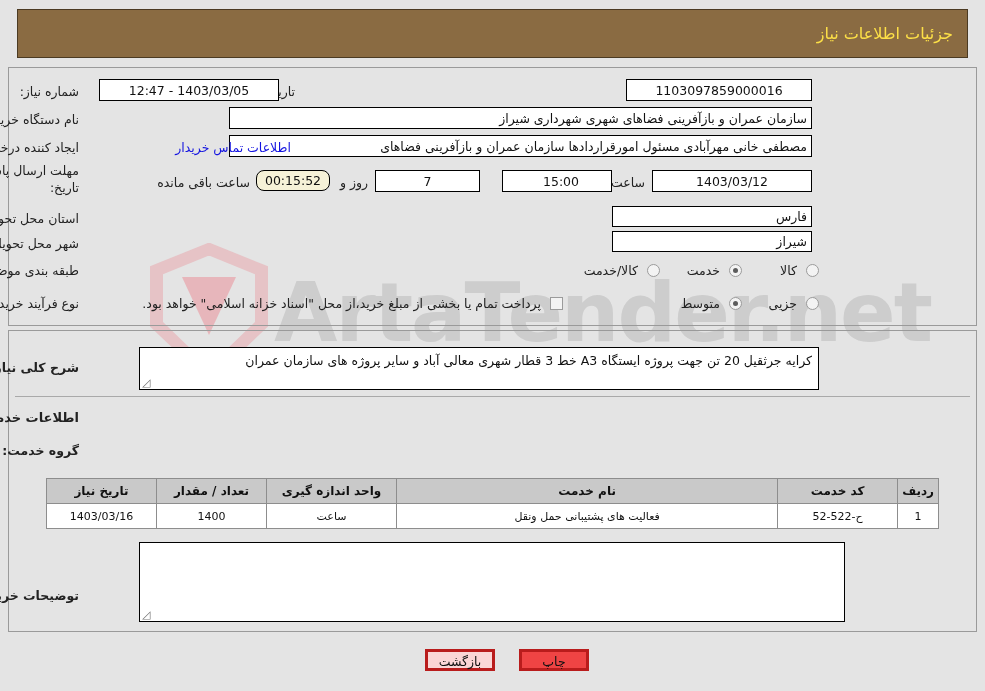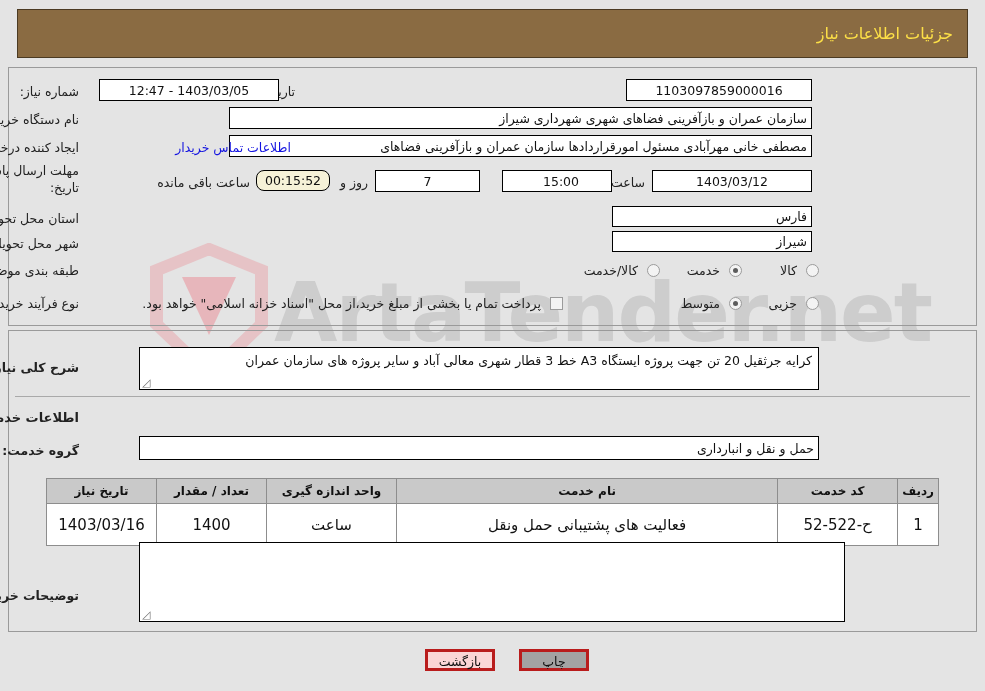--- a/index.html
+++ b/index.html
@@ -208,40 +208,40 @@
     padding: 5px 4px;
     height: 25px;
     text-align: center;
     font-size: 12px;
     margin-left: 16px;
   }
   #tbl td {
     background: #ffffff;
     border: 1px solid #8d8d8d;
     padding: 5px 4px;
-    height: 42px;
+    height: 25px;
     text-align: center;
     color: #111;
-    font-size: 15px;
+    font-size: 11px;
   }
 
   
   .btn {
     position: absolute;
     border: 3px solid #b91c1c;
     font-size: 12.5px;
     color: #111;
     text-align: center;
     line-height: 20px;
     height: 22px;
     cursor: pointer;
     z-index: 25;
     font-family: "DejaVu Sans", "Liberation Sans", sans-serif;
   }
-  #btn-print  { left: 519px; top: 649px; width: 70px; background: #a3a3a3; }
+  #btn-print  { left: 519px; top: 649px; width: 70px; background: #ef4444; }
   #btn-back   { left: 425px; top: 649px; width: 70px; background: #fbd6d6; }
 </style>
 </head>
 <body>
 
 <div id="root">
 
   <div id="watermark">
     <div id="wm-inner">
       <div class="wm-shield">
@@ -312,21 +312,20 @@
   <div class="ta" style="right:166px; top:347px; width:680px; height:43px;">
     <div class="ta-txt">کرایه جرثقیل 20 تن جهت پروژه ایستگاه A3 خط 3 قطار شهری معالی آباد و سایر پروژه های سازمان عمران</div>
     <div class="grip">◺</div>
   </div>
 
   <div class="hr" style="right:15px; top:396px; width:955px;"></div>
 
   <div class="lbl lbl-b" style="right:906px; top:410px; font-size:13px;">اطلاعات خدمات مورد نیاز</div>
 
   <div class="lbl lbl-b" style="right:906px; top:443px;">گروه خدمت:</div>
-  <div class="fld rt" style="right:166px; top:436px; width:680px; height:24px; border-width:1px;">حمل و نقل و انبارداری</div>
 
   <table id="tbl">
     <thead>
         <tr>
       <th style="width:40px;">ردیف</th>
       <th style="width:120px;">کد خدمت</th>
       <th>نام خدمت</th>
       <th style="width:130px;">واحد اندازه گیری</th>
       <th style="width:110px;">تعداد / مقدار</th>
       <th style="width:110px;">تاریخ نیاز</th>

